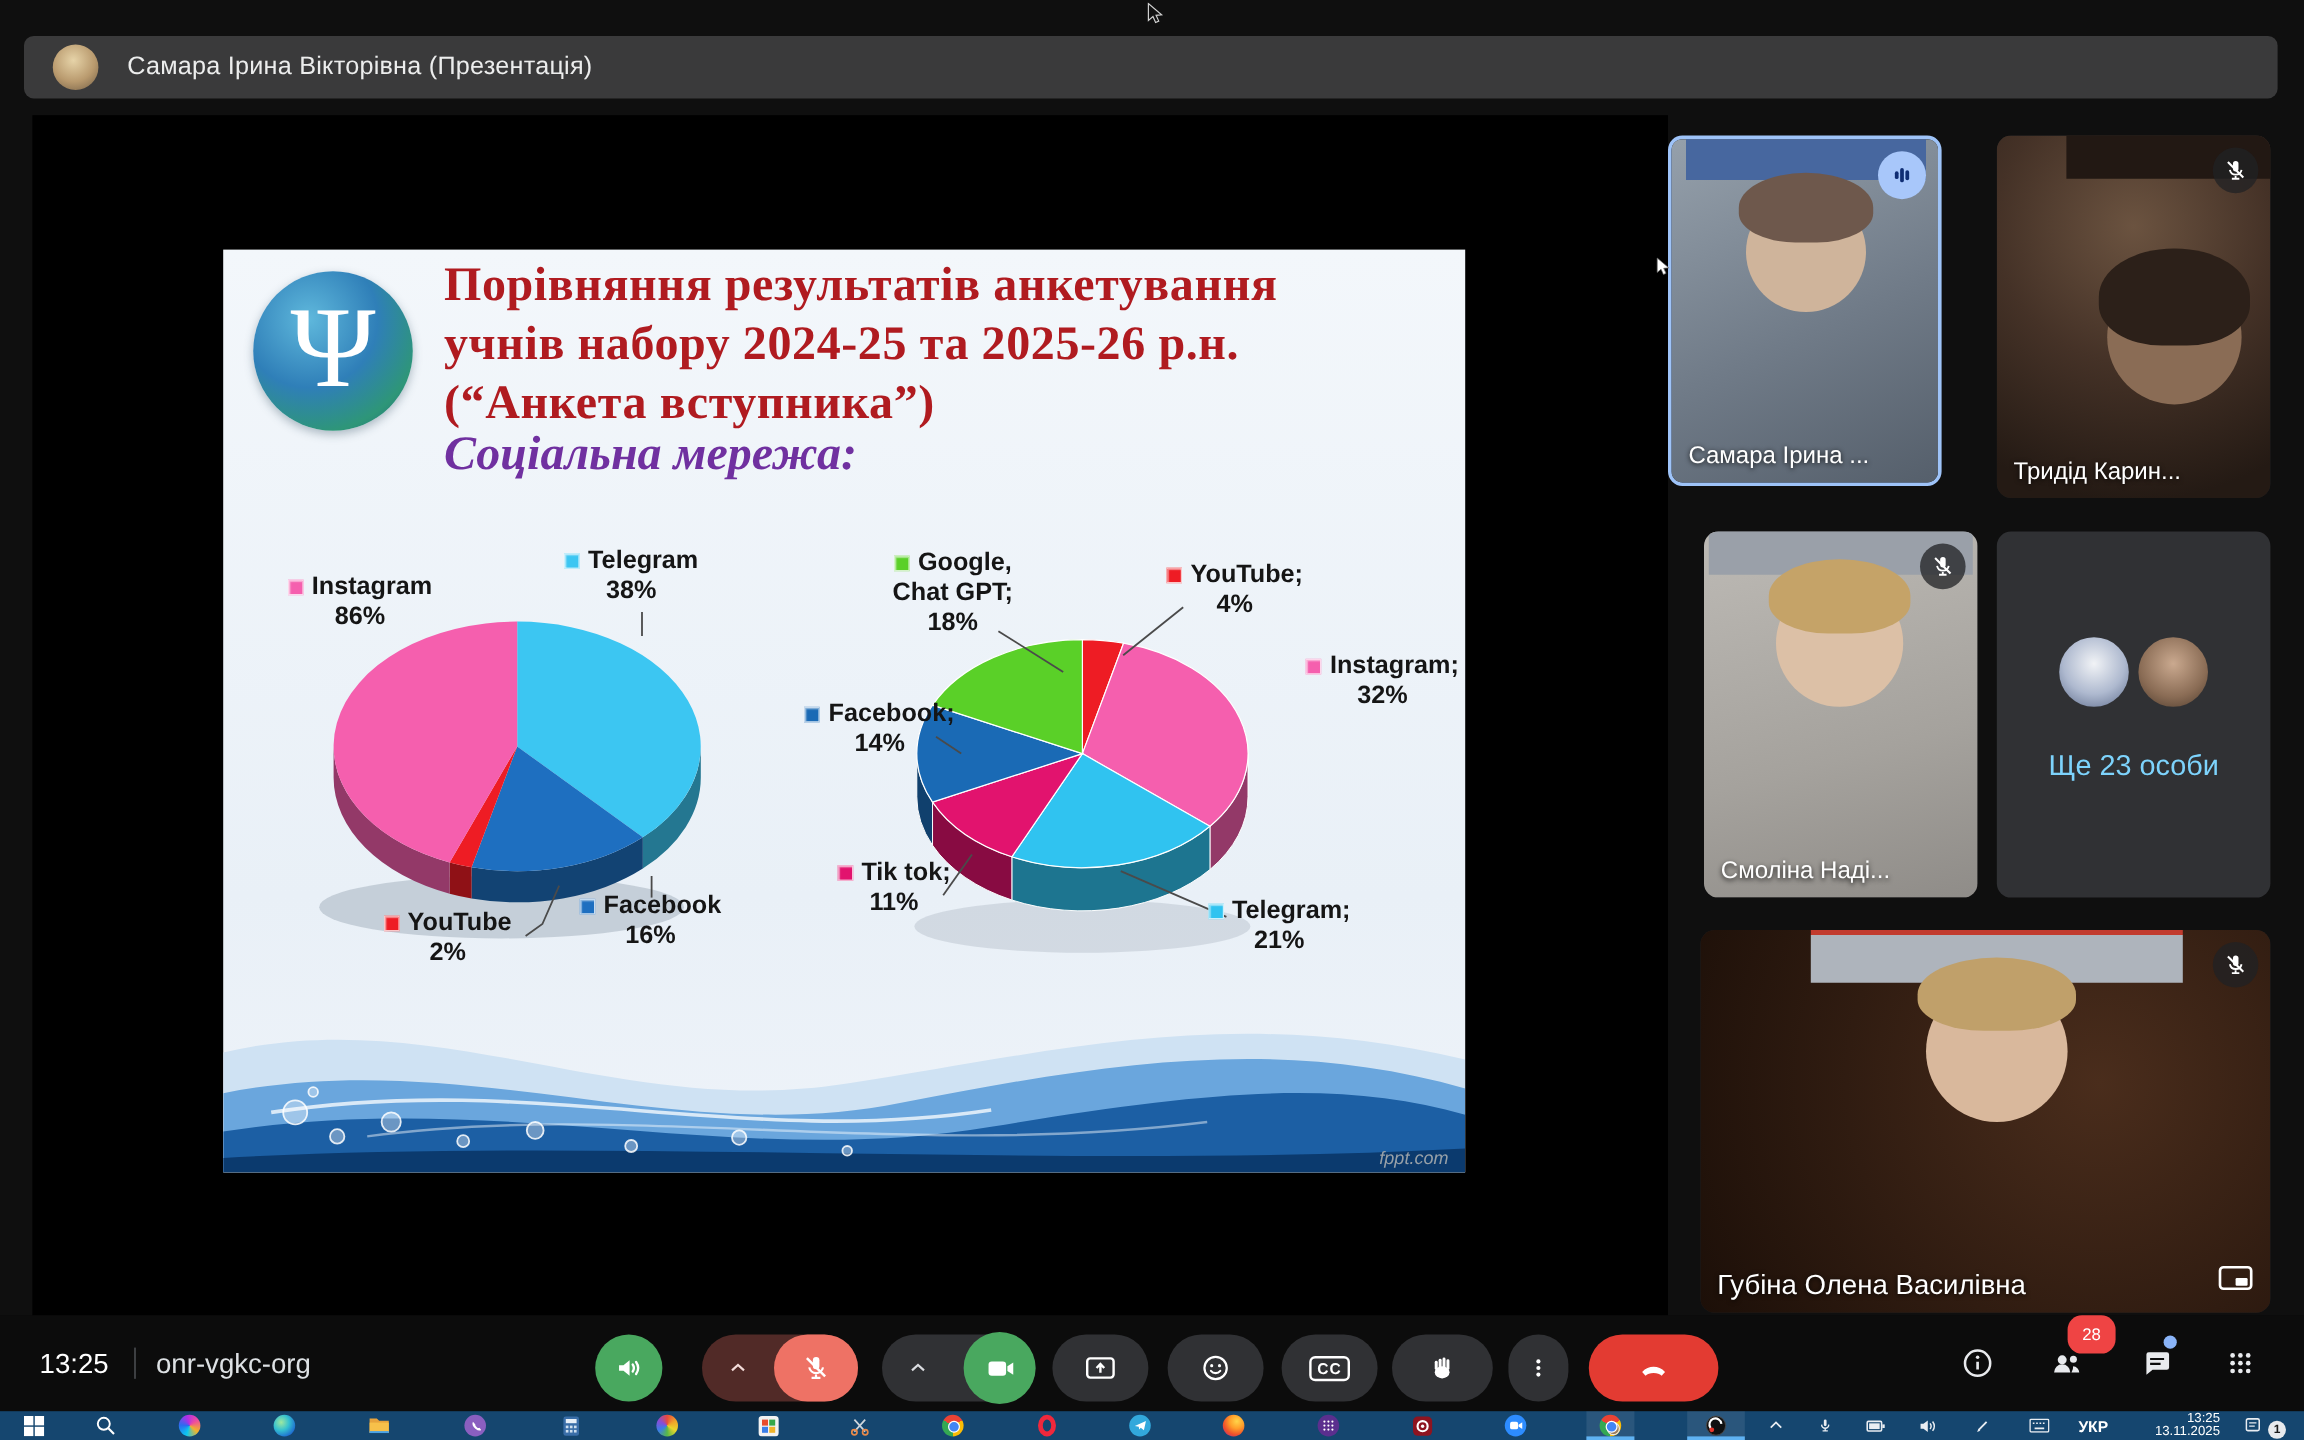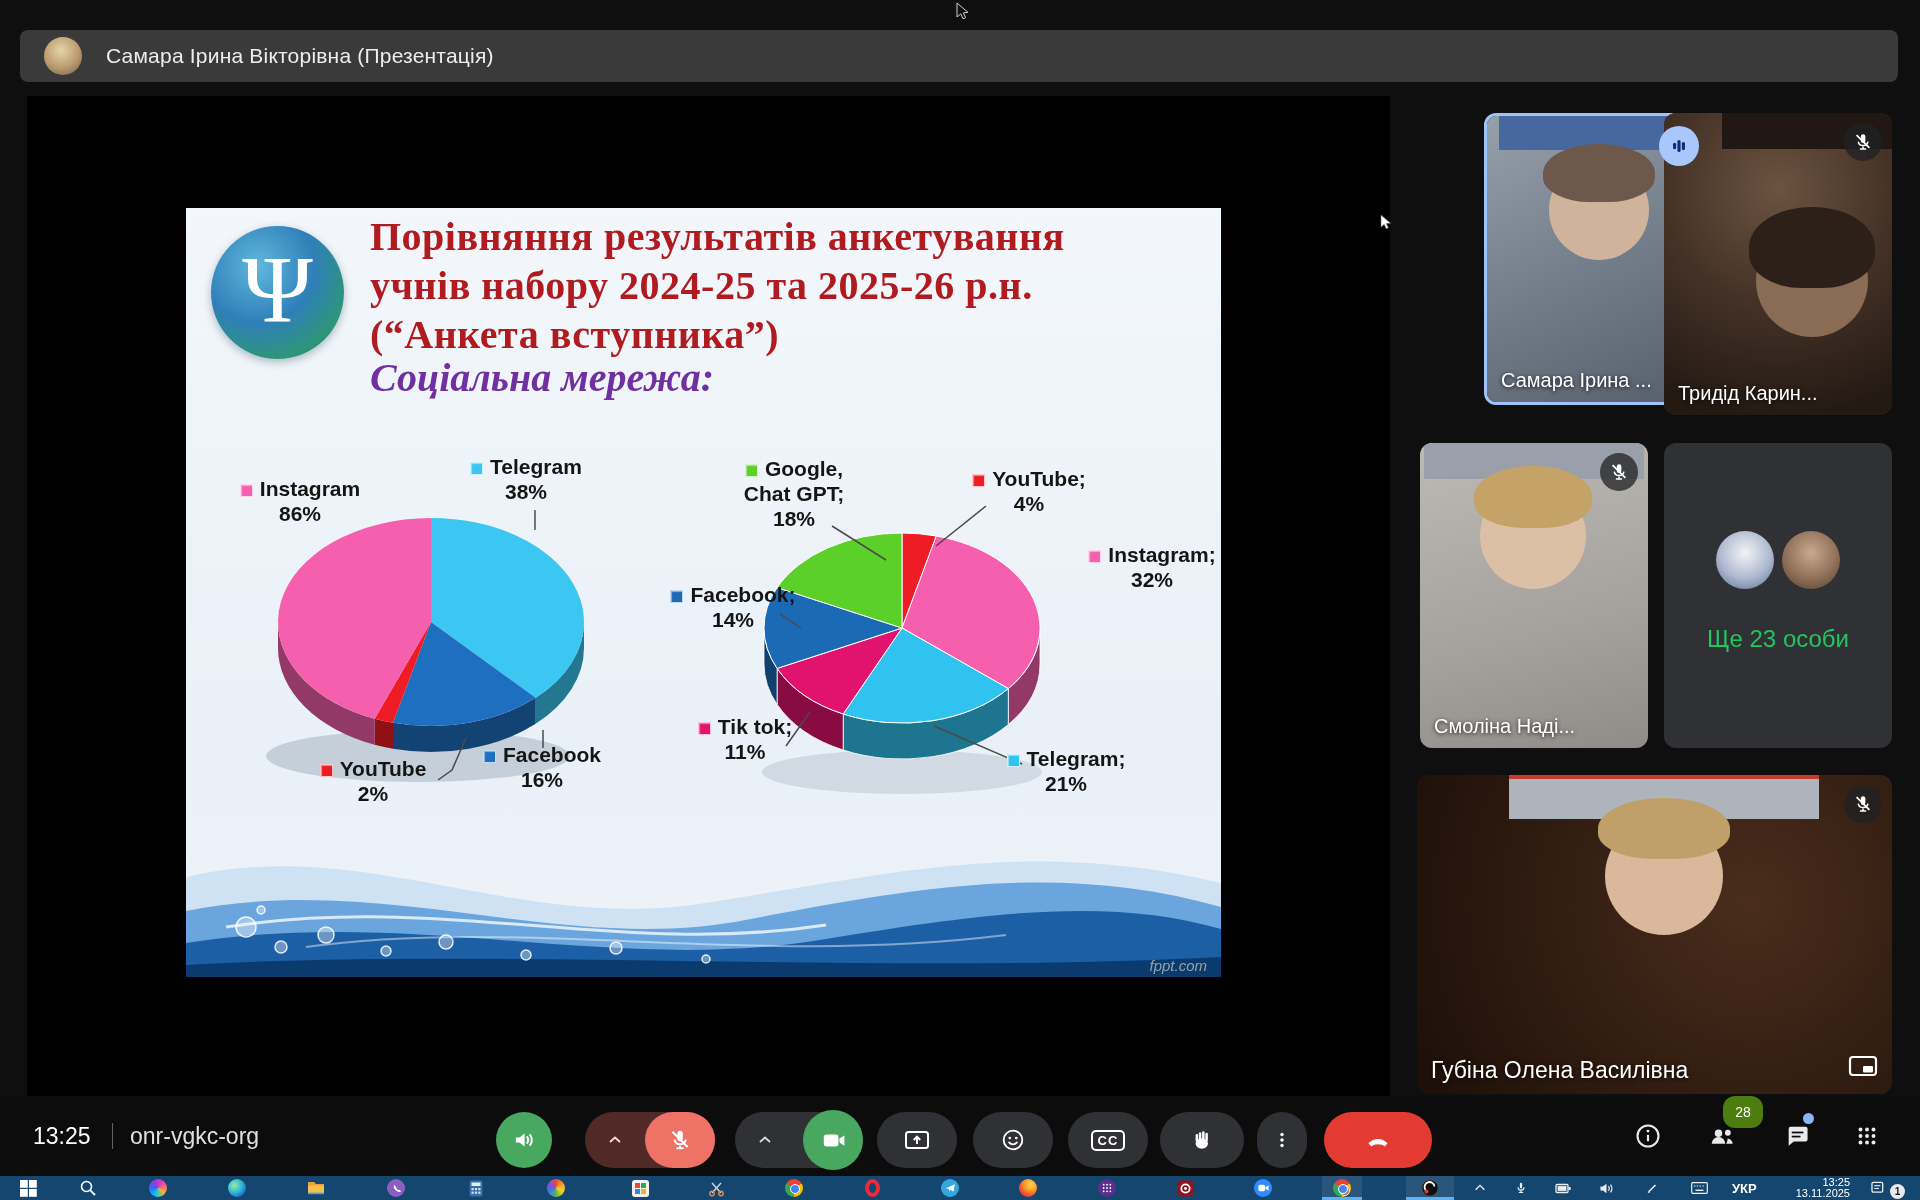--- a/index.html
+++ b/index.html
@@ -41,21 +41,21 @@
   .lbl-yt2{left:780px;top:258px;width:126px;}
   .lbl-ig2{left:896px;top:334px;width:140px;}
   .lbl-fb2{left:481px;top:374px;width:132px;}
   .lbl-tt{left:500px;top:506px;width:118px;}
   .lbl-tg2{left:810px;top:538px;width:140px;}
   .wave{position:absolute;left:0;bottom:0;width:1035px;height:170px;}
   .slide-credit{position:absolute;right:14px;bottom:3px;font-size:15px;color:#97a0a8;z-index:6;font-style:italic;}
 
   
   .tile{position:absolute;border-radius:12px;overflow:hidden;background:#1e1f21;}
-  .tile-a{left:1484px;top:113px;width:228px;height:292px;border:3px solid #9ec3f8;padding-left:28px;}
+  .tile-a{left:1390px;top:113px;width:228px;height:292px;border:3px solid #9ec3f8;padding-left:28px;}
   .tile-b{left:1664px;top:113px;width:228px;height:302px;}
   .tile-c{left:1420px;top:443px;width:228px;height:305px;}
   .tile-d{left:1664px;top:443px;width:228px;height:305px;background:#303134;}
   .tile-e{left:1417px;top:775px;width:475px;height:319px;}
   .photo{position:absolute;inset:0;}
   .photo-a{background:linear-gradient(155deg,#95a0ab,#707b88 55%,#555f6b);}
   .photo-b{background:radial-gradient(circle at 50% 25%,#6b5340 0%,#453227 45%,#241a14 90%);}
   .photo-c{background:linear-gradient(165deg,#bdbab5,#a5a29d 60%,#8f8c88);}
   .photo-e{background:radial-gradient(circle at 70% 40%,#4a2d1c,#301c11 55%,#1c0f08);}
   .sil{position:absolute;}
@@ -81,21 +81,21 @@
   .tile-e .tile-name{font-size:23px;}
   .mic-off-chip{position:absolute;top:10px;right:10px;width:38px;height:38px;border-radius:50%;
     background:rgba(32,33,36,.75);display:flex;align-items:center;justify-content:center;z-index:4;}
   .audio-chip{position:absolute;top:10px;right:10px;width:40px;height:40px;border-radius:50%;
     background:#a8c7fa;display:flex;align-items:center;justify-content:center;z-index:4;}
   .pip-chip{position:absolute;right:14px;bottom:12px;z-index:4;}
   .avatars-row{position:absolute;left:0;right:0;top:88px;display:flex;justify-content:center;gap:8px;}
   .mini-avatar{width:58px;height:58px;border-radius:50%;}
   .mini-avatar.av1{background:radial-gradient(circle at 50% 38%,#f1f3f6,#aeb9cf 55%,#5b6a8a);}
   .mini-avatar.av2{background:radial-gradient(circle at 50% 38%,#caa98f,#8a6c55 60%,#4c3a2c);}
-  .more-label{position:absolute;left:0;right:0;top:182px;text-align:center;color:#22c55e;font-size:24px;}
+  .more-label{position:absolute;left:0;right:0;top:182px;text-align:center;color:#7dd3fc;font-size:24px;}
 
   
   .controls{position:absolute;left:0;top:1096px;width:1920px;height:80px;background:#0c0c0c;}
   .ctl-time{position:absolute;left:33px;top:27px;color:#fff;font-size:23px;}
   .ctl-divider{position:absolute;left:112px;top:27px;width:1px;height:26px;background:#5f6368;}
   .ctl-code{position:absolute;left:130px;top:27px;color:#dde1e4;font-size:23px;}
   .btn{position:absolute;top:16px;height:56px;border-radius:28px;background:#303134;
     display:flex;align-items:center;justify-content:center;}
   .btn-speaker{left:496px;width:56px;background:#49a85f;}
   .mic-group{left:585px;width:130px;background:#512a27;}
@@ -110,21 +110,21 @@
   .btn-react{left:973px;width:80px;}
   .btn-cc{left:1068px;width:80px;text-align:center;}
   .btn-hand{left:1160px;width:84px;}
   .btn-more{left:1257px;width:50px;border-radius:25px;}
   .btn-end{left:1324px;width:108px;background:#e33b32;}
   .cc-box{border:2px solid #fff;border-radius:5px;color:#fff;font-size:13px;font-weight:bold;
     padding:2px 5px;letter-spacing:1px;line-height:1;}
   .right-ic{position:absolute;top:24px;width:32px;height:32px;display:flex;align-items:center;justify-content:center;}
   .ic-info{left:1632px;} .ic-people{left:1706px;} .ic-chat{left:1781px;} .ic-grid{left:1851px;}
   .people-badge{position:absolute;left:1723px;top:0px;min-width:40px;height:23px;border-radius:12px;
-    background:#4d7c0f;color:#fff;font-size:14px;display:flex;align-items:center;justify-content:center;padding:16px 8px;}
+    background:#ef4444;color:#fff;font-size:14px;display:flex;align-items:center;justify-content:center;padding:16px 8px;}
   .chat-dot{position:absolute;left:1803px;top:17px;width:11px;height:11px;border-radius:50%;background:#8ab4f8;}
 
   
   .taskbar{position:absolute;left:0;top:1176px;width:1920px;height:24px;background:#15466f;}
   .tb{position:absolute;top:0;width:40px;height:24px;display:flex;align-items:center;justify-content:center;}
   .tb .disc{width:18px;height:18px;border-radius:50%;}
   .tb-active{background:rgba(255,255,255,.09);}
   .underline{position:absolute;bottom:0;height:3px;background:#5fb2f2;}
   .tray-text{position:absolute;top:0;height:24px;display:flex;align-items:center;color:#fff;}
   .clock{position:absolute;left:1772px;top:0;width:78px;height:24px;color:#fff;font-size:11px;

